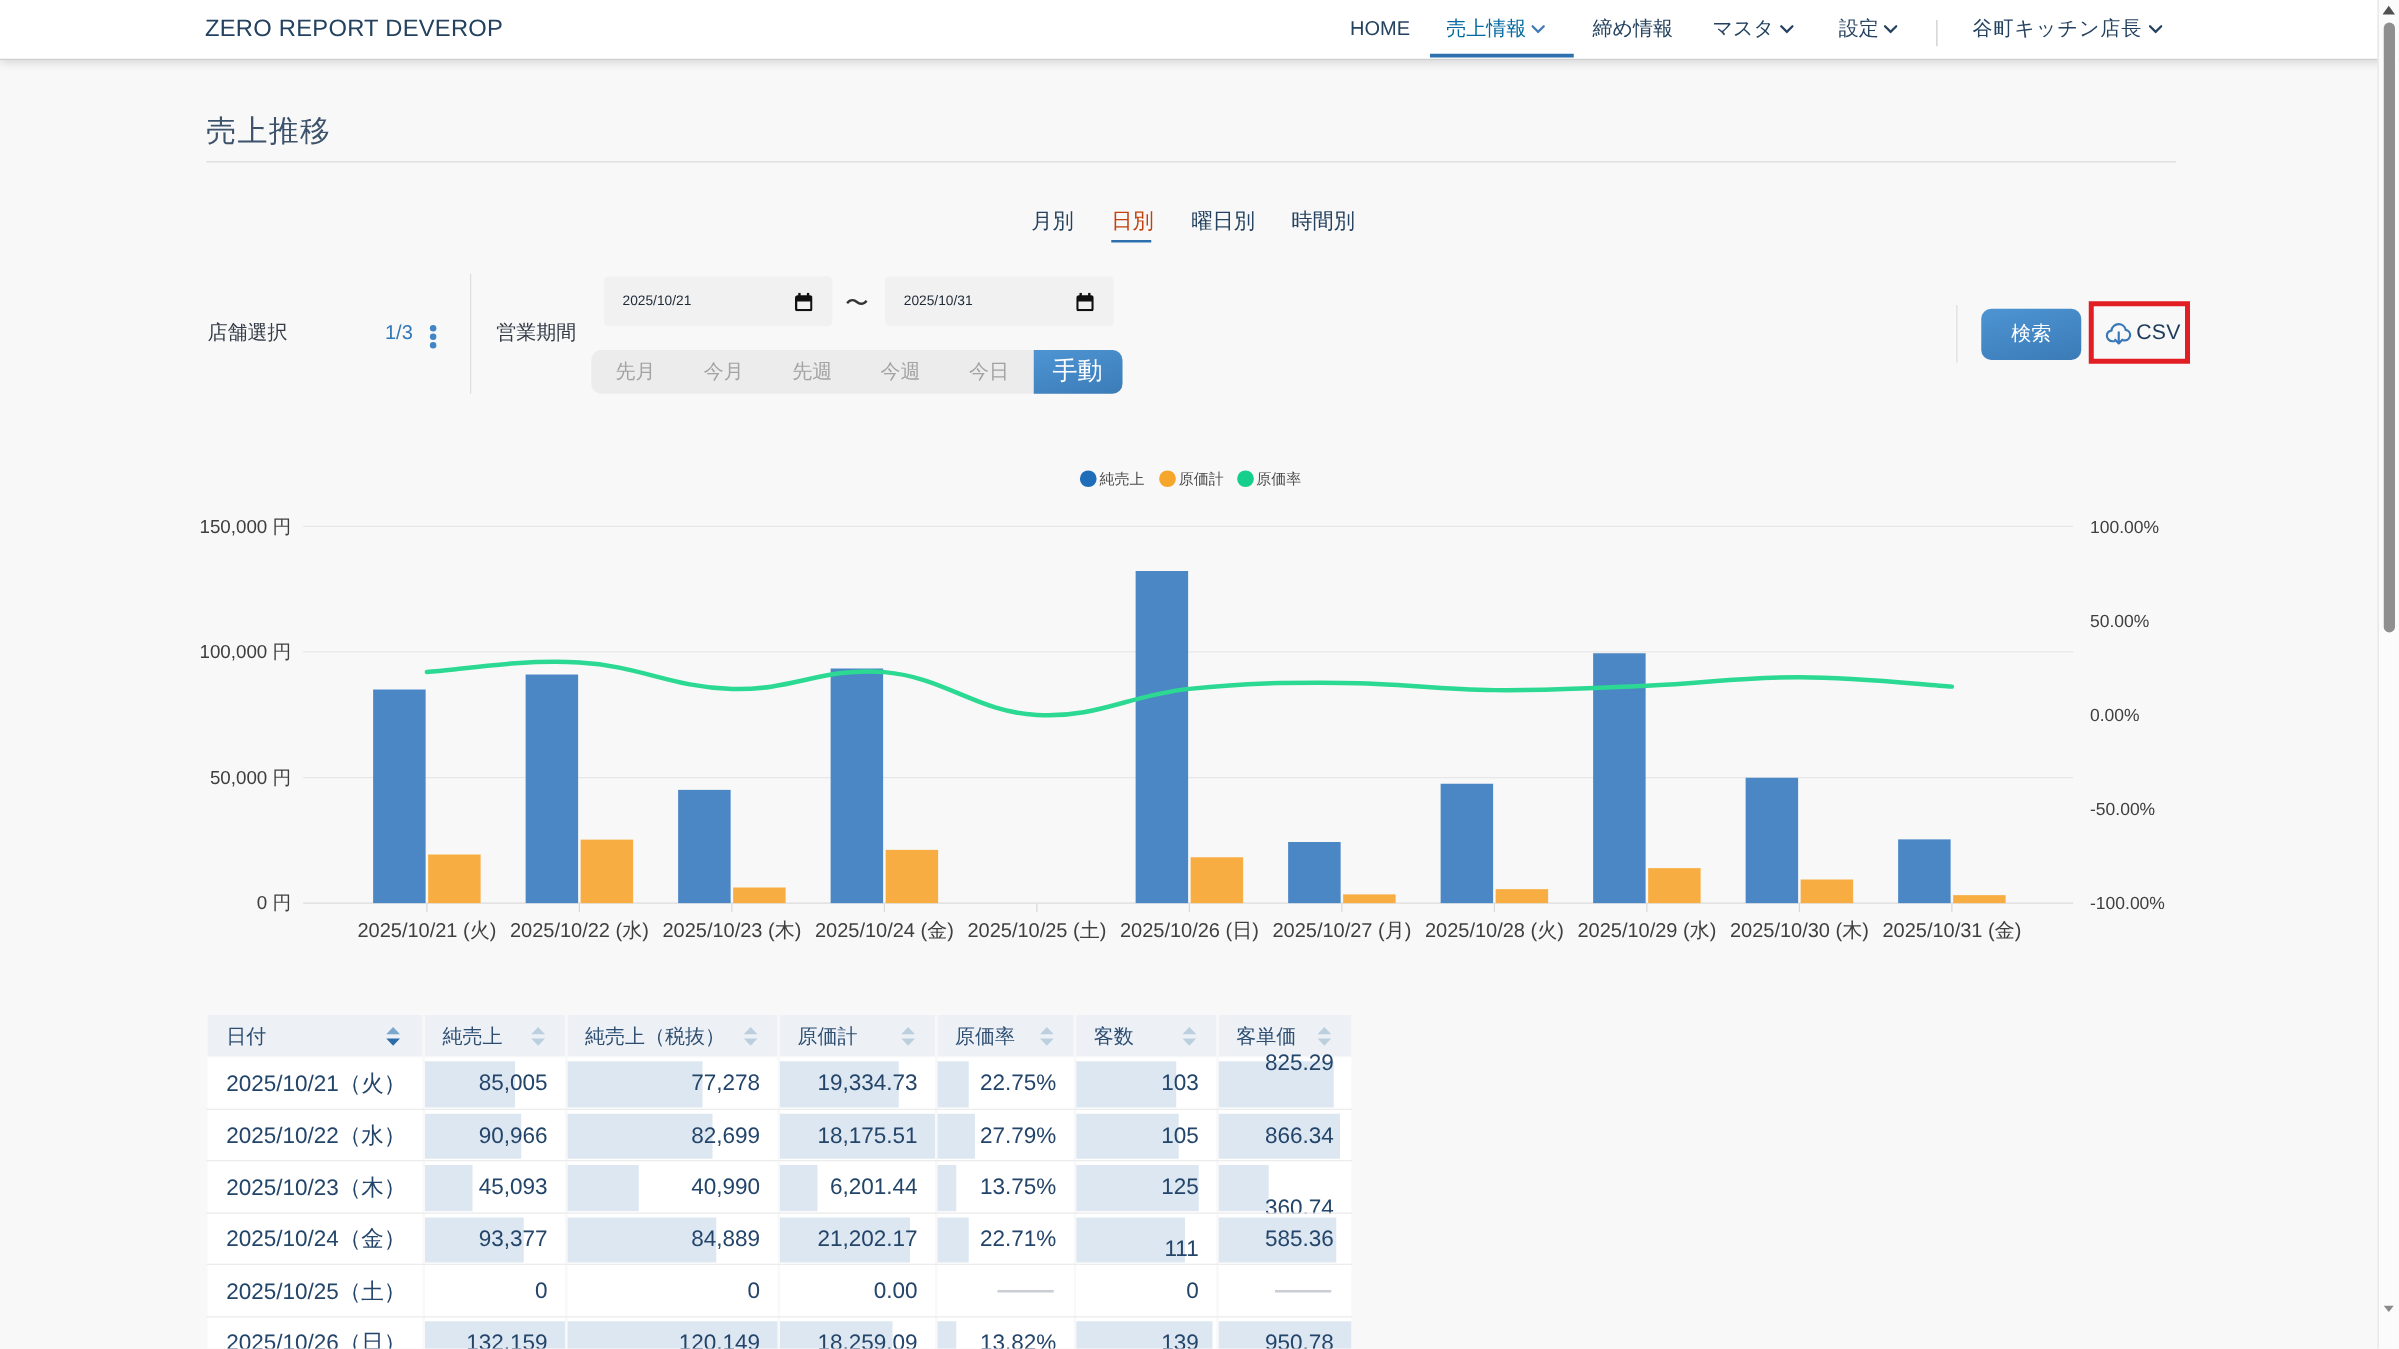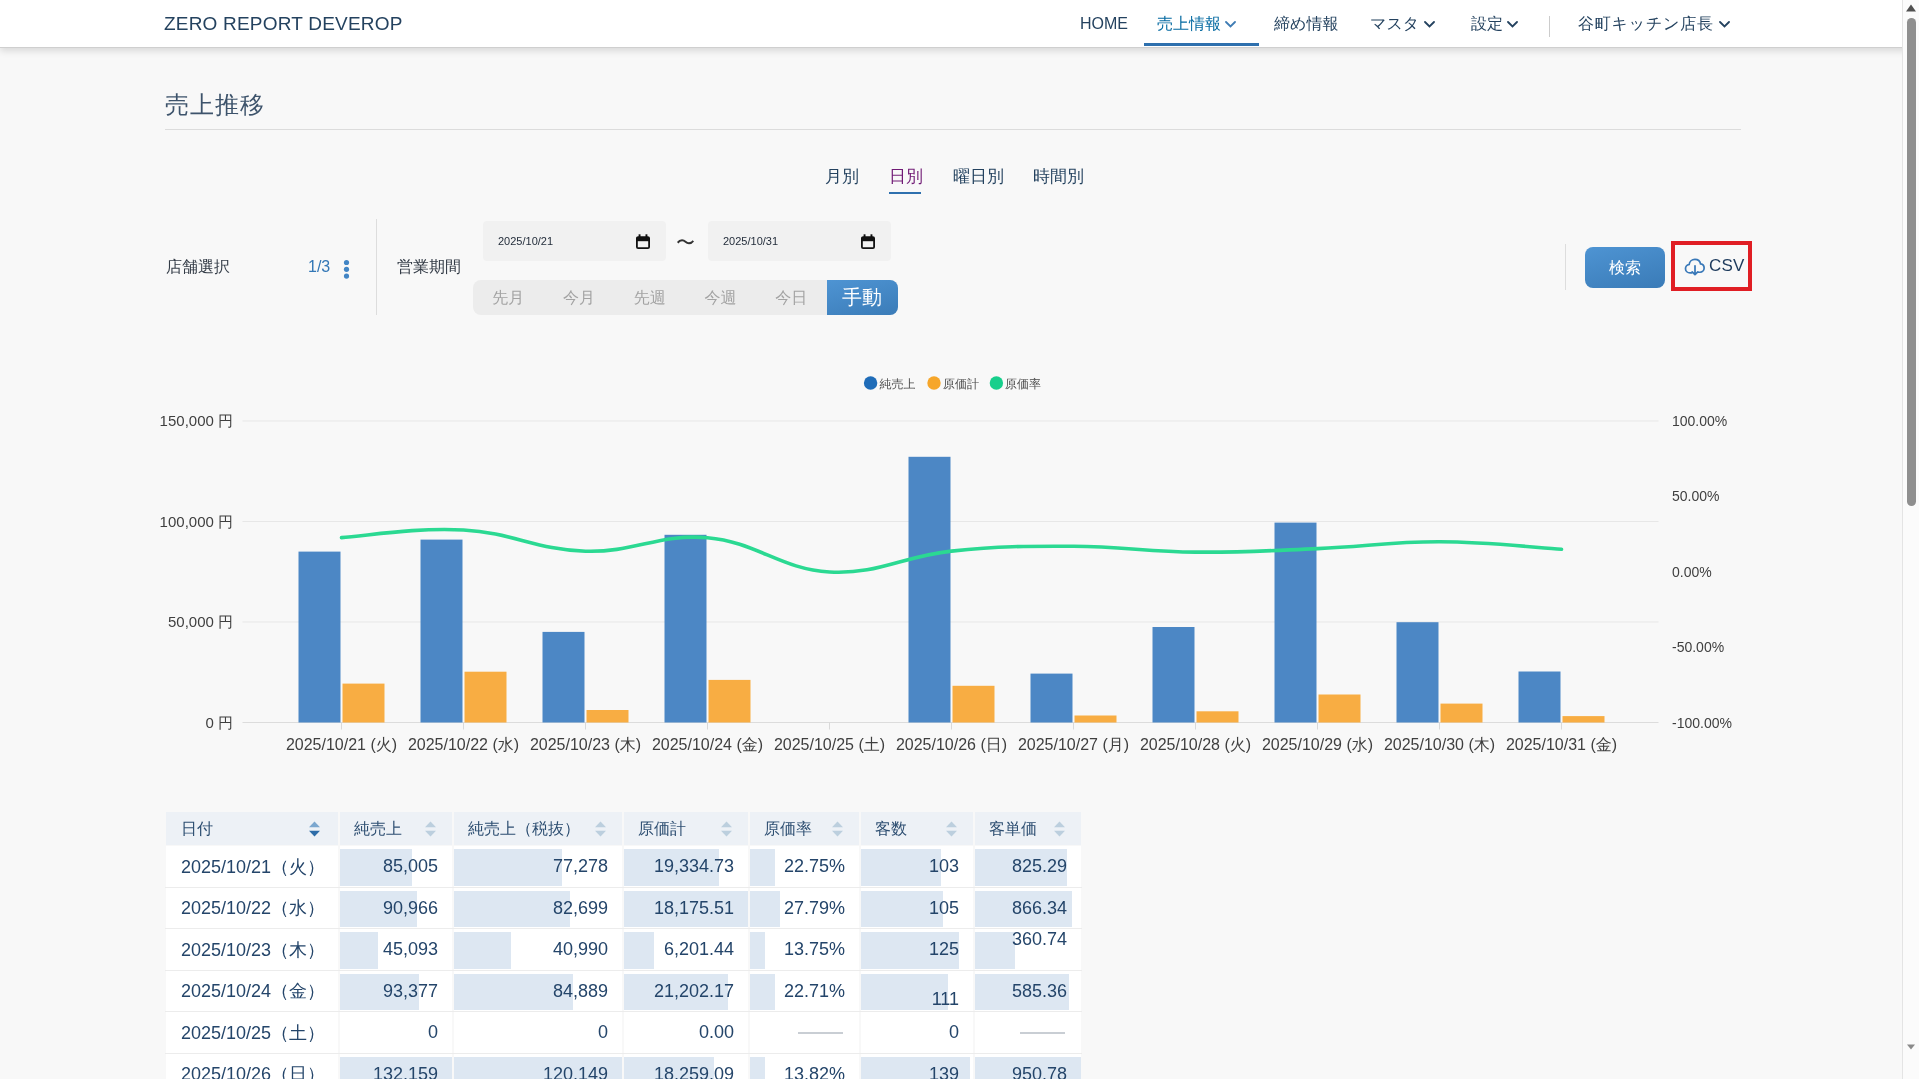--- a/index.html
+++ b/index.html
@@ -63,21 +63,21 @@
       <path d="M1 1 L5.5 5.5 L10 1" fill="none" stroke="#24425f" stroke-width="1.8" stroke-linecap="round"></path>
     </svg></div>
 <div class="navsep"></div>
 <div class="nav n6">谷町キッチン店長 <svg width="11" height="7" viewBox="0 0 11 7">
       <path d="M1 1 L5.5 5.5 L10 1" fill="none" stroke="#24425f" stroke-width="1.8" stroke-linecap="round"></path>
     </svg></div>
 
 <div class="title">売上推移</div>
 <div class="hr"></div>
 <div class="tab" style="left:825px">月別</div>
-<div class="tab" style="left:889px;color:#701a75">日別</div>
+<div class="tab" style="left:889px;color:#c2410c">日別</div>
 <div class="tab" style="left:953px">曜日別</div>
 <div class="tab" style="left:1033px">時間別</div>
 <div class="tabu"></div>
 
 <div class="lbl" style="left:166px;top:257px">店舗選択</div>
 <div class="lbl blue" style="left:308px;top:257px">1/3</div>
 <svg class="abs" style="left:343px;top:259px" width="7" height="21" viewBox="0 0 7 21">
     <circle cx="3.5" cy="3.5" r="2.6" fill="#4285c5"></circle>
     <circle cx="3.5" cy="10.3" r="2.6" fill="#4285c5"></circle>
     <circle cx="3.5" cy="17.1" r="2.6" fill="#4285c5"></circle>
@@ -233,21 +233,21 @@
 <div class="fill" style="left:459px;width:94.8px;top:37.0px;height:36.5px"></div>
 <div class="ct" style="left:459px;width:110px;top:34.0px;height:41.5px">19,334.73</div>
 <div class="cell" style="left:585px;width:109px;top:34.0px;height:40.5px"></div>
 <div class="fill" style="left:585px;width:24.8px;top:37.0px;height:36.5px"></div>
 <div class="ct" style="left:585px;width:95px;top:34.0px;height:41.5px">22.75%</div>
 <div class="cell" style="left:696px;width:112px;top:34.0px;height:40.5px"></div>
 <div class="fill" style="left:696px;width:80.4px;top:37.0px;height:36.5px"></div>
 <div class="ct" style="left:696px;width:98px;top:34.0px;height:41.5px">103</div>
 <div class="cell" style="left:810px;width:106px;top:34.0px;height:40.5px"></div>
 <div class="fill" style="left:810px;width:92.0px;top:37.0px;height:36.5px"></div>
-<div class="ct" style="left:810px;width:92px;top:34.0px;height:41.5px">825.29</div>
+<div class="ct" style="left:810px;width:92px;top:18px;height:41.5px">825.29</div>
 <div class="cell" style="left:1px;width:172px;top:75.5px;height:40.5px"></div>
 <div class="ct d" style="left:16px;top:75.5px;height:41.5px">2025/10/22（水）</div>
 <div class="cell" style="left:175px;width:112px;top:75.5px;height:40.5px"></div>
 <div class="fill" style="left:175px;width:77.1px;top:78.5px;height:36.5px"></div>
 <div class="ct" style="left:175px;width:98px;top:75.5px;height:41.5px">90,966</div>
 <div class="cell" style="left:289px;width:168px;top:75.5px;height:40.5px"></div>
 <div class="fill" style="left:289px;width:115.6px;top:78.5px;height:36.5px"></div>
 <div class="ct" style="left:289px;width:154px;top:75.5px;height:41.5px">82,699</div>
 <div class="cell" style="left:459px;width:124px;top:75.5px;height:40.5px"></div>
 <div class="fill" style="left:459px;width:124.0px;top:78.5px;height:36.5px"></div>
@@ -273,21 +273,21 @@
 <div class="fill" style="left:459px;width:30.4px;top:120.0px;height:36.5px"></div>
 <div class="ct" style="left:459px;width:110px;top:117.0px;height:41.5px">6,201.44</div>
 <div class="cell" style="left:585px;width:109px;top:117.0px;height:40.5px"></div>
 <div class="fill" style="left:585px;width:15.0px;top:120.0px;height:36.5px"></div>
 <div class="ct" style="left:585px;width:95px;top:117.0px;height:41.5px">13.75%</div>
 <div class="cell" style="left:696px;width:112px;top:117.0px;height:40.5px"></div>
 <div class="fill" style="left:696px;width:97.6px;top:120.0px;height:36.5px"></div>
 <div class="ct" style="left:696px;width:98px;top:117.0px;height:41.5px">125</div>
 <div class="cell" style="left:810px;width:106px;top:117.0px;height:40.5px"></div>
 <div class="fill" style="left:810px;width:40.2px;top:120.0px;height:36.5px"></div>
-<div class="ct" style="left:810px;width:92px;top:107px;height:41.5px">360.74</div>
+<div class="ct" style="left:810px;width:92px;top:134px;height:41.5px">360.74</div>
 <div class="cell" style="left:1px;width:172px;top:158.5px;height:40.5px"></div>
 <div class="ct d" style="left:16px;top:158.5px;height:41.5px">2025/10/24（金）</div>
 <div class="cell" style="left:175px;width:112px;top:158.5px;height:40.5px"></div>
 <div class="fill" style="left:175px;width:79.1px;top:161.5px;height:36.5px"></div>
 <div class="ct" style="left:175px;width:98px;top:158.5px;height:41.5px">93,377</div>
 <div class="cell" style="left:289px;width:168px;top:158.5px;height:40.5px"></div>
 <div class="fill" style="left:289px;width:118.7px;top:161.5px;height:36.5px"></div>
 <div class="ct" style="left:289px;width:154px;top:158.5px;height:41.5px">84,889</div>
 <div class="cell" style="left:459px;width:124px;top:158.5px;height:40.5px"></div>
 <div class="fill" style="left:459px;width:104.0px;top:161.5px;height:36.5px"></div>

